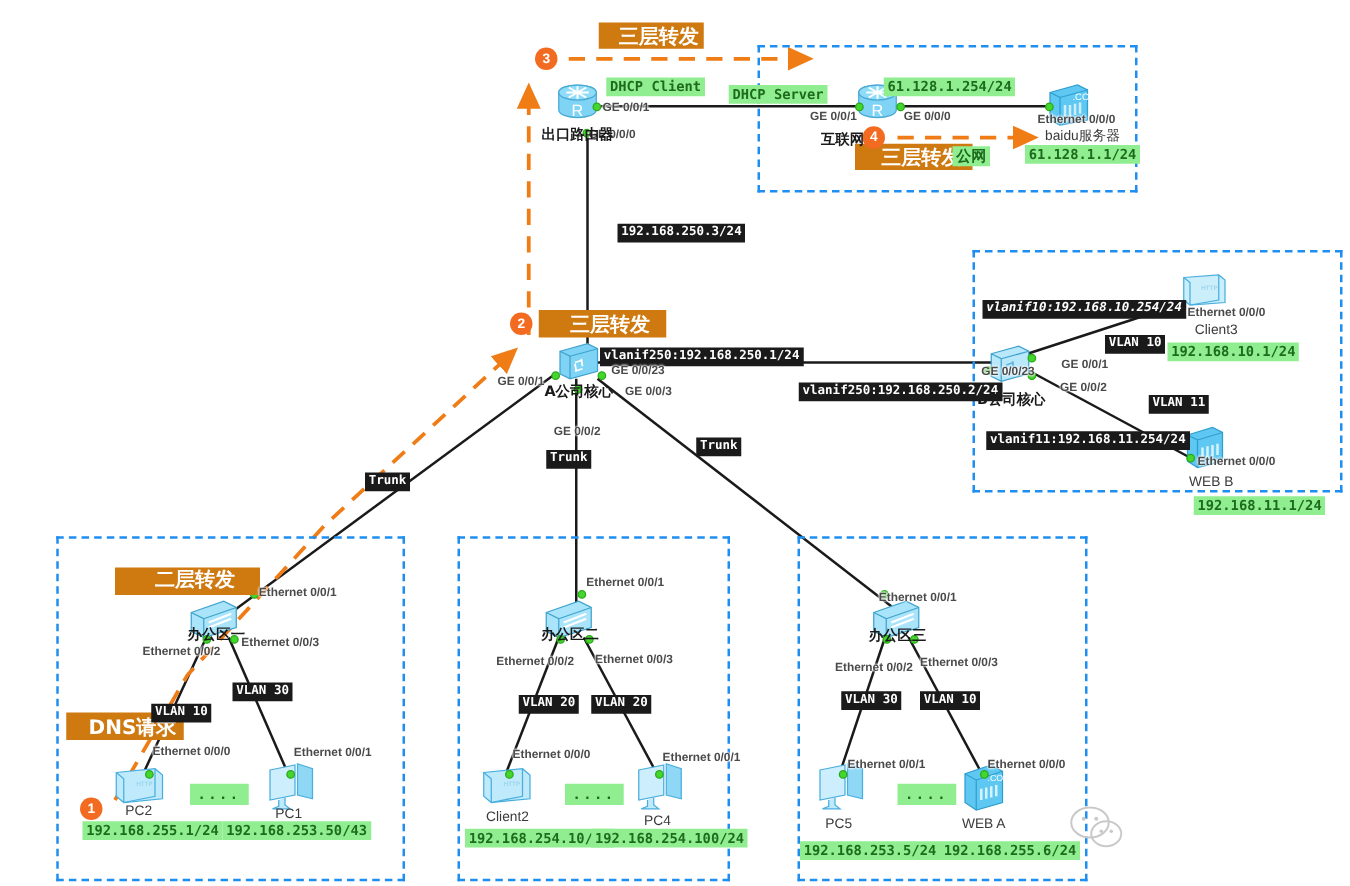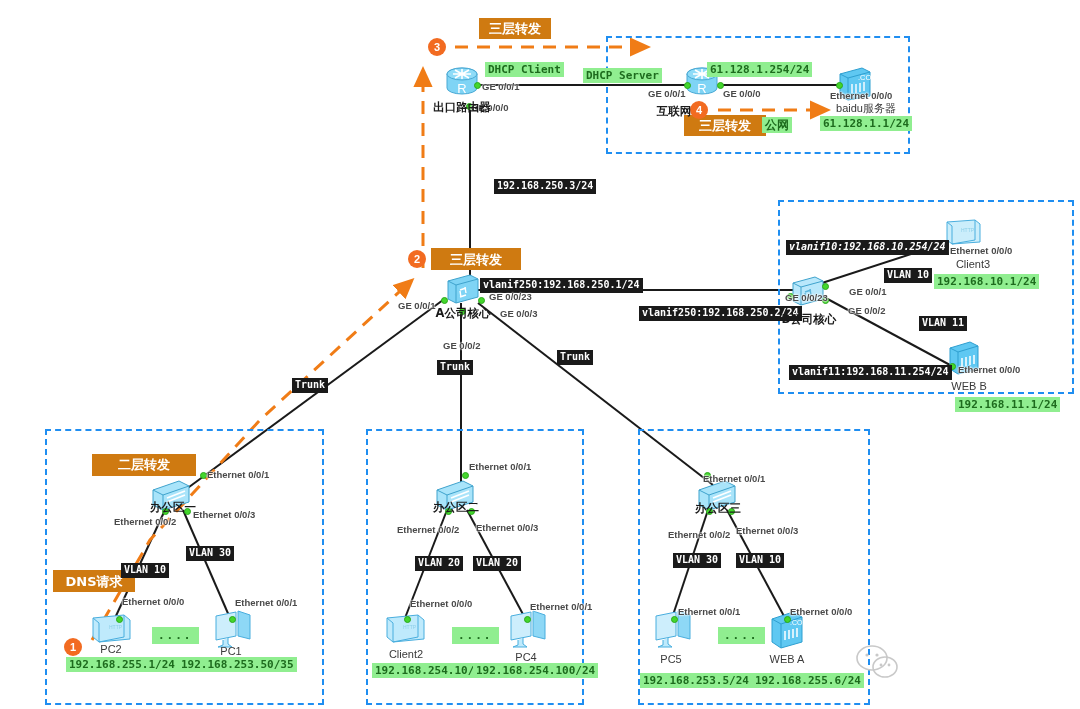--- a/index.html
+++ b/index.html
@@ -26,23 +26,23 @@
   }
   .lbl-green-cn{
     position:absolute;background:#90ee90;color:#1d6b1d;
     font-family:"DejaVu Sans","Liberation Sans",sans-serif;
     font-size:12px;font-weight:bold;line-height:14px;
     padding:1px 3px;white-space:pre;
   }
   .lbl-orange{
     position:absolute;background:#cf7a11;color:#ffffff;
     font-family:"DejaVu Sans","Liberation Sans",sans-serif;
-    font-size:13px;font-weight:bold;line-height:15px;
+    font-size:16px;font-weight:bold;line-height:15px;
     text-align:center;white-space:pre;
-    display:flex;align-items:center;justify-content:center;
+    display:flex;align-items:center;justify-content:center;padding-left:12px;
   }
   .port{
     position:absolute;color:#4a4a4a;
     font-family:"Liberation Sans","DejaVu Sans",sans-serif;
     font-size:9.5px;font-weight:bold;white-space:pre;
     text-shadow:0 0 2px #fff,0 0 2px #fff,0 0 2px #fff;
   }
   .devname{
     position:absolute;color:#3a3a3a;
     font-family:"Liberation Sans","DejaVu Sans",sans-serif;
@@ -287,34 +287,34 @@
   <div class="step" style="left:64px;top:638px;">1</div>
 
   <div class="lbl-green" style="left:485px;top:62px;">DHCP Client</div>
   <div class="lbl-green" style="left:583px;top:68px;">DHCP Server</div>
   <div class="lbl-green" style="left:707px;top:62px;">61.128.1.254/24</div>
   <div class="lbl-green" style="left:820px;top:116px;">61.128.1.1/24</div>
   <div class="lbl-green-cn" style="left:762px;top:117px;">公网</div>
   <div class="lbl-green" style="left:934px;top:274px;">192.168.10.1/24</div>
   <div class="lbl-green" style="left:955px;top:397px;">192.168.11.1/24</div>
   <div class="lbl-green" style="left:66px;top:657px;">192.168.255.1/24</div>
-  <div class="lbl-green" style="left:178px;top:657px;">192.168.253.50/35</div>
+  <div class="lbl-green" style="left:178px;top:657px;">192.168.253.50/43</div>
   <div class="lbl-green" style="left:372px;top:663px;">192.168.254.10/24</div>
   <div class="lbl-green" style="left:473px;top:663px;">192.168.254.100/24</div>
   <div class="lbl-green" style="left:640px;top:673px;">192.168.253.5/24</div>
   <div class="lbl-green" style="left:752px;top:673px;text-align:right;">192.168.255.6/24</div>
   <div class="dots-green" style="left:152px;top:627px;">....</div>
   <div class="dots-green" style="left:452px;top:627px;">....</div>
   <div class="dots-green" style="left:718px;top:627px;">....</div>
 
   <div class="lbl-black" style="left:494px;top:179px;">192.168.250.3/24</div>
   <div class="lbl-black" style="left:480px;top:278px;">vlanif250:192.168.250.1/24</div>
   <div class="lbl-black" style="left:639px;top:306px;">vlanif250:192.168.250.2/24</div>
   <div class="lbl-black" style="left:786px;top:240px;font-style:italic;">vlanif10:192.168.10.254/24</div>
-  <div class="lbl-black" style="left:789px;top:345px;margin-top:20px;">vlanif11:192.168.11.254/24</div>
+  <div class="lbl-black" style="left:789px;top:345px;">vlanif11:192.168.11.254/24</div>
   <div class="lbl-black" style="left:292px;top:378px;">Trunk</div>
   <div class="lbl-black" style="left:437px;top:360px;">Trunk</div>
   <div class="lbl-black" style="left:557px;top:350px;">Trunk</div>
   <div class="lbl-black" style="left:884px;top:268px;">VLAN 10</div>
   <div class="lbl-black" style="left:919px;top:316px;">VLAN 11</div>
   <div class="lbl-black" style="left:121px;top:563px;">VLAN 10</div>
   <div class="lbl-black" style="left:186px;top:546px;">VLAN 30</div>
   <div class="lbl-black" style="left:415px;top:556px;">VLAN 20</div>
   <div class="lbl-black" style="left:473px;top:556px;">VLAN 20</div>
   <div class="lbl-black" style="left:673px;top:553px;">VLAN 30</div>

